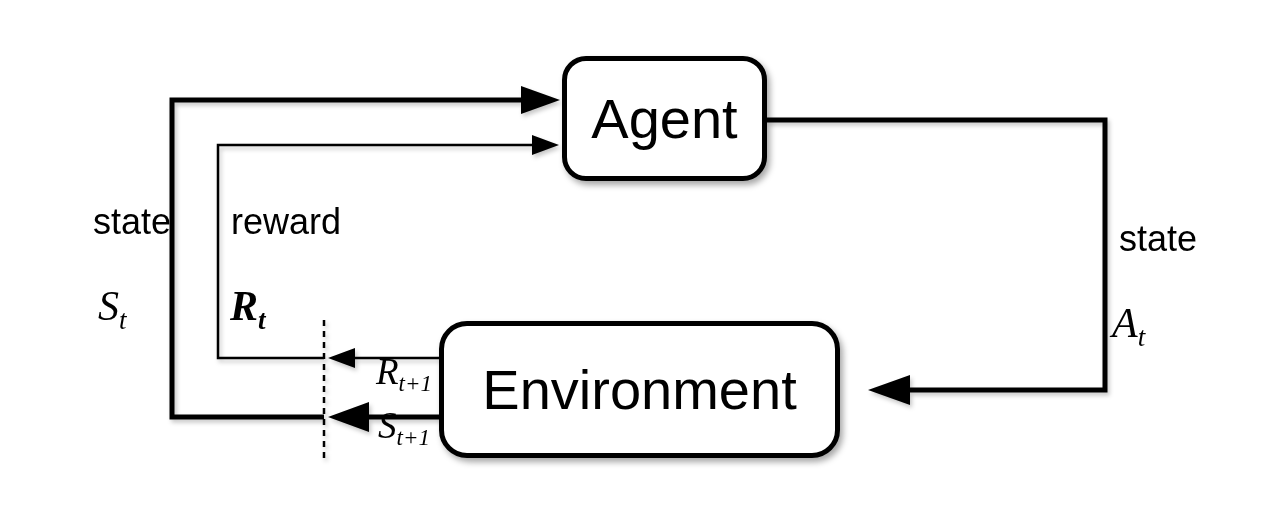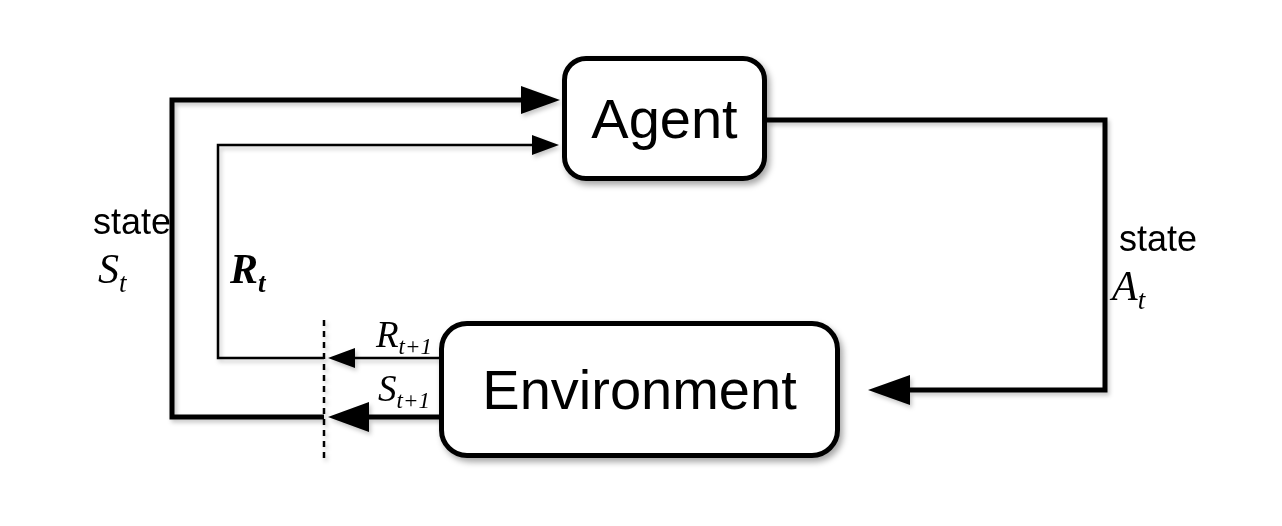--- a/index.html
+++ b/index.html
@@ -24,21 +24,21 @@
     box-sizing:border-box;
   }
   .agent{left:562px;top:56px;width:205px;height:125px;border-radius:24px;}
   .environment{left:439px;top:321px;width:401px;height:137px;border-radius:28px;}
   .word{
     position:absolute;font-size:36px;color:#000;line-height:1;
     white-space:nowrap;
   }
   .math{
     position:absolute;color:#000;line-height:1;white-space:nowrap;
-    font-family:"Liberation Serif",serif;font-style:italic;
+    font-family:"Liberation Serif",serif;font-style:italic;margin-top:37px;
   }
   .math .main{font-size:42px;}
   .math .sub{font-size:27px;vertical-align:-0.32em;letter-spacing:0;}
   .math-small .main{font-size:37px;}
   .math-small .sub{font-size:23px;vertical-align:-0.32em;}
 </style>
 </head>
 <body>
 
 <div class="canvas">
@@ -69,20 +69,21 @@
 
   <div class="node environment">
     <span>Environment</span>
   </div>
 
   <div class="word" style="left:66px;top:204px;margin-left:27px;">state</div>
   <div class="math" style="left:98px;top:248px;">
     <span class="main">S</span><span class="sub">t</span>
   </div>
 
+  <div class="word" style="left:231px;top:204px;">reward</div>
   <div class="math" style="left:230px;top:248px;font-weight:bold;">
     <span class="main">R</span><span class="sub">t</span>
   </div>
 
   <div class="word" style="left:1119px;top:221px;">state</div>
   <div class="math" style="left:1112px;top:265px;">
     <span class="main">A</span><span class="sub">t</span>
   </div>
 
   <div class="math math-small" style="left:376px;top:316px;">

